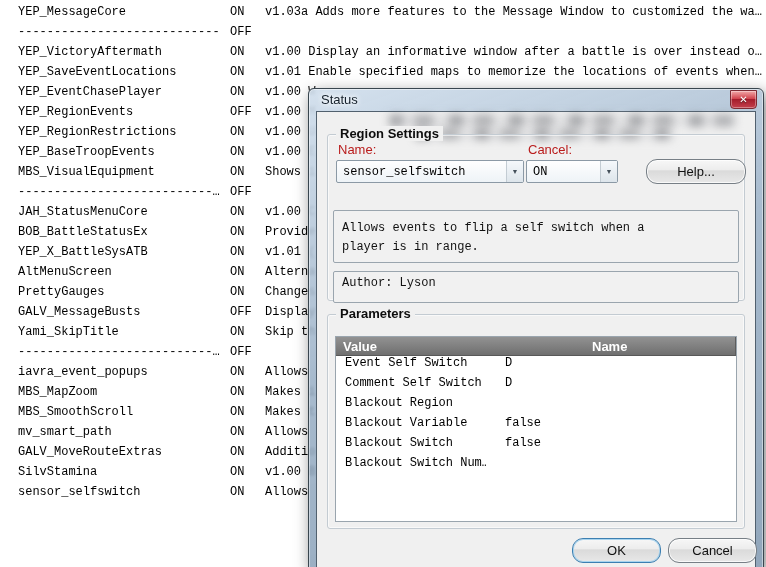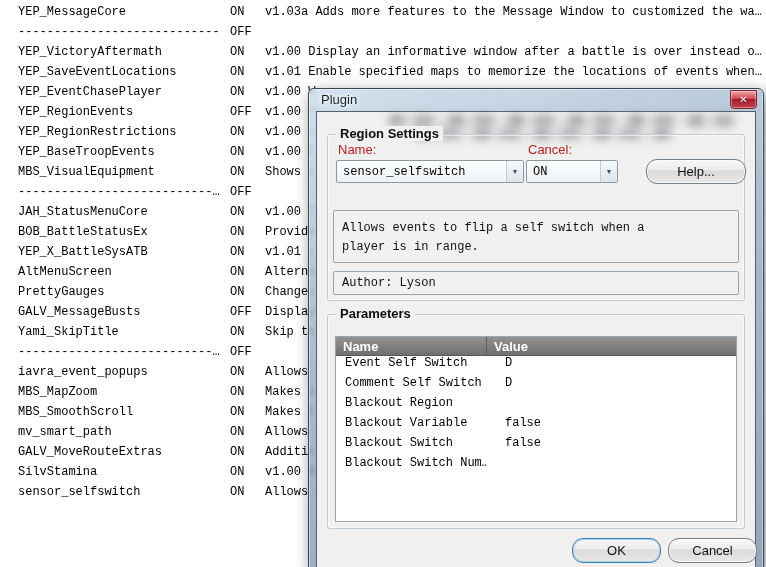--- a/index.html
+++ b/index.html
@@ -64,21 +64,21 @@
          box-shadow:inset 0 0 0 1px rgba(255,255,255,0.75); cursor:pointer; }
   .btn-focused { border-color:#3c7fb1; box-shadow:inset 0 0 0 1px #a9d4ee; }
   .btn-help   { left:318px; top:24px; width:100px; height:25px; }
   .btn-ok     { left:255px; top:426px; width:89px; height:25px; }
   .btn-cancel { left:351px; top:426px; width:89px; height:25px; }
 
   .panel { position:absolute; border:1px solid #9aa5ae; border-radius:2px;
            background:#f1f1f1; font:12px "Liberation Mono", monospace; color:#111; }
   .desc-panel   { left:5px; top:75px;  right:5px; height:53px; padding:8px 8px;
                   line-height:19px; white-space:pre-line; }
-  .author-panel { left:5px; top:136px; right:5px; height:24px; padding:3px 8px; line-height:17px; }
+  .author-panel { left:5px; top:136px; right:5px; height:32px; padding:3px 8px; line-height:17px; }
 
   .param-table { position:absolute; left:7px; top:21px; right:7px; height:186px;
                  border:1px solid #9aa5ae; background:#fff; overflow:hidden; }
   .param-head { display:flex; height:19px;
                 background:linear-gradient(#929292,#6f6f6f); border-bottom:1px solid #585858; }
   .ph-col { display:flex; align-items:center; padding-left:7px;
             font-size:13px; font-weight:bold; color:#fff; }
   .ph-name  { width:151px; border-right:1px solid #5c5c5c; }
   .ph-value { flex:1; }
   .param-row { display:flex; height:20px; line-height:20px;
@@ -214,21 +214,21 @@
       </div>
       <div class="plist-row">
         <span class="pl-name">sensor_selfswitch</span>
         <span class="pl-status">ON</span>
         <span class="pl-desc">Allows </span>
       </div>
     </div>
 
   <div class="dialog">
     <div class="titlebar">
-      <span class="title">Plugin</span>
+      <span class="title">Status</span>
       <div class="close-btn">
         <span>✕</span>
       </div>
     </div>
 
     <div class="client">
       <div class="blur-redaction blur1"></div>
       <div class="blur-redaction blur2"></div>
 
       <div class="group grp-general">
@@ -250,22 +250,22 @@
 
         <div class="panel desc-panel">Allows events to flip a self switch when a
 player is in range.</div>
         <div class="panel author-panel">Author: Lyson</div>
       </div>
 
       <div class="group grp-params">
         <span class="group-label">Parameters</span>
         <div class="param-table">
           <div class="param-head">
+            <div class="ph-col ph-value">Value</div>
             <div class="ph-col ph-name">Name</div>
-            <div class="ph-col ph-value">Value</div>
           </div>
           <div>
               <div class="param-row">
                 <span class="pr-name">Event Self Switch</span>
                 <span class="pr-value">D</span>
               </div>
               <div class="param-row">
                 <span class="pr-name">Comment Self Switch</span>
                 <span class="pr-value">D</span>
               </div>

